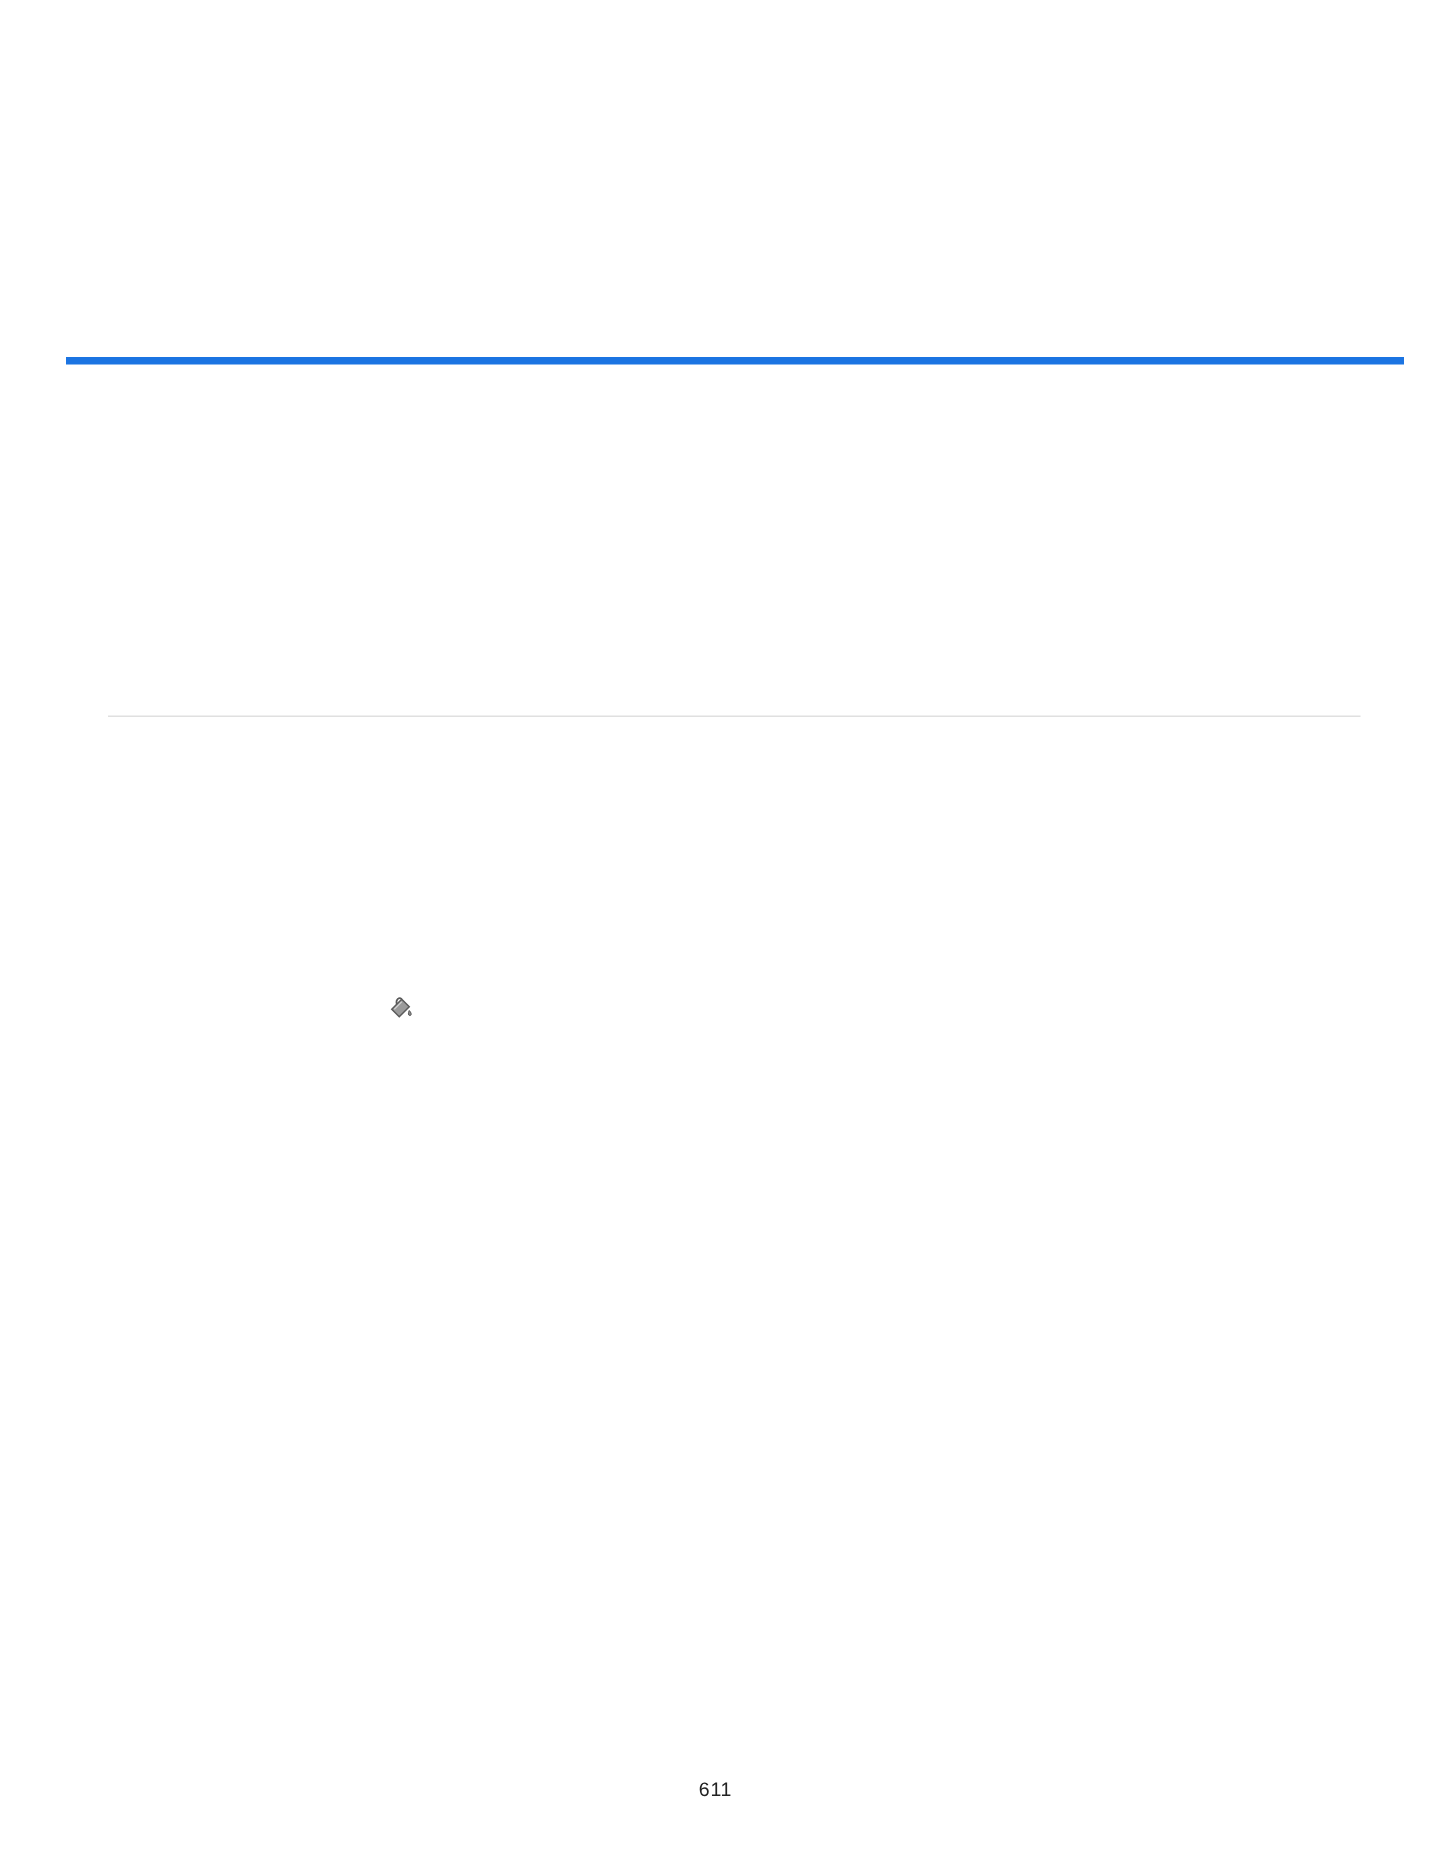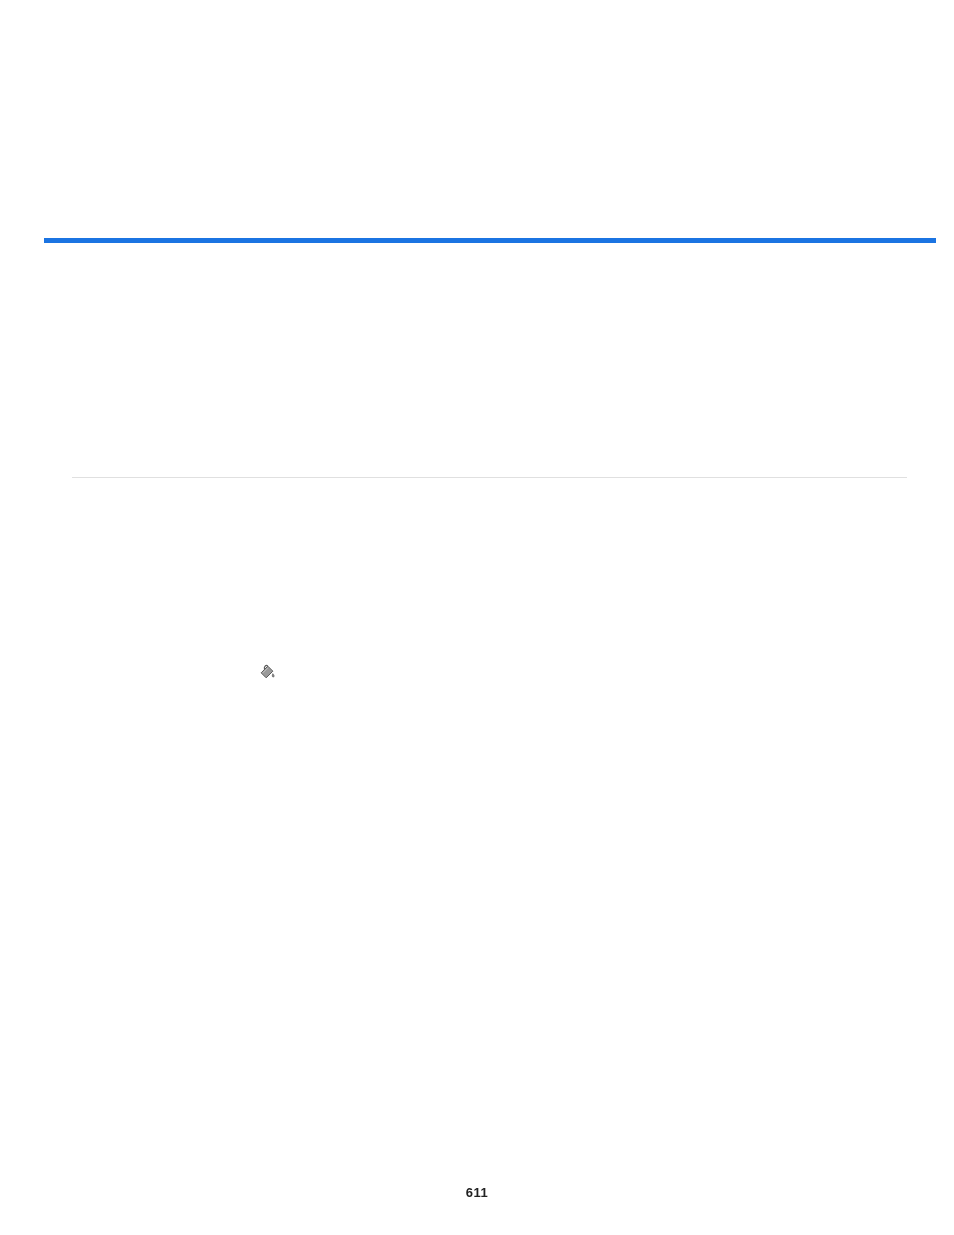--- a/index.html
+++ b/index.html
@@ -45,21 +45,21 @@
   .tool-icon svg {
     display: block;
   }
   .page-number {
     position: absolute;
     left: 0;
     right: 0;
     top: 1185px;
     text-align: center;
     font-size: 13px;
-    font-weight: 700;
+    font-weight: 400;
     color: #222;
     letter-spacing: 0.5px;
   }
 </style>
 </head>
 <body>
 
 <div class="page">
 
   <div class="accent-rule"></div>

